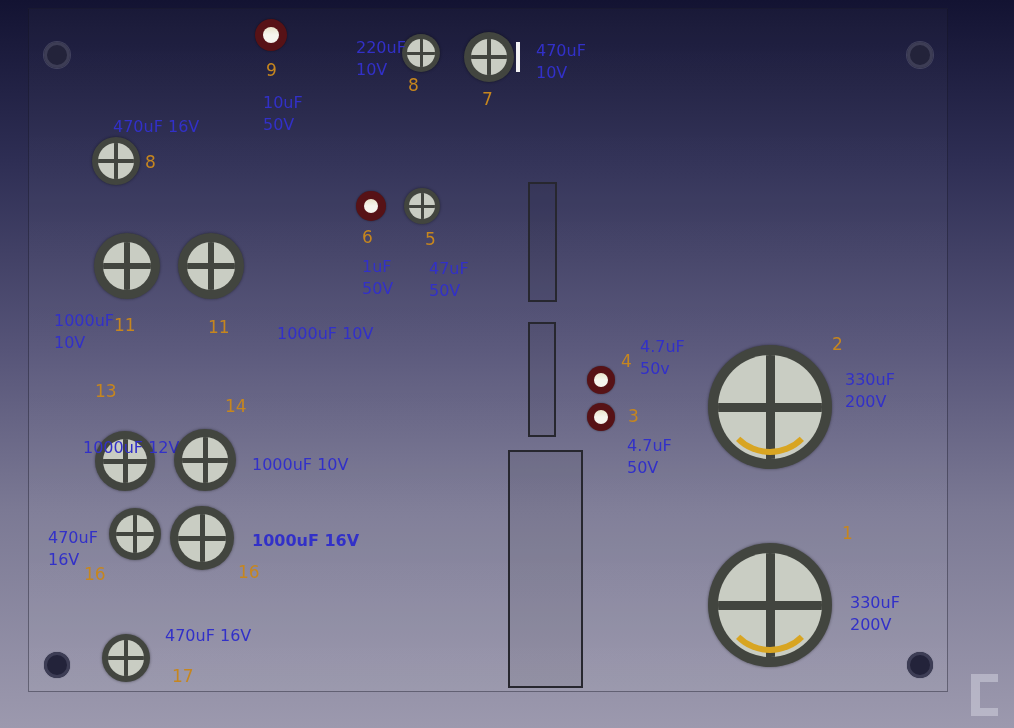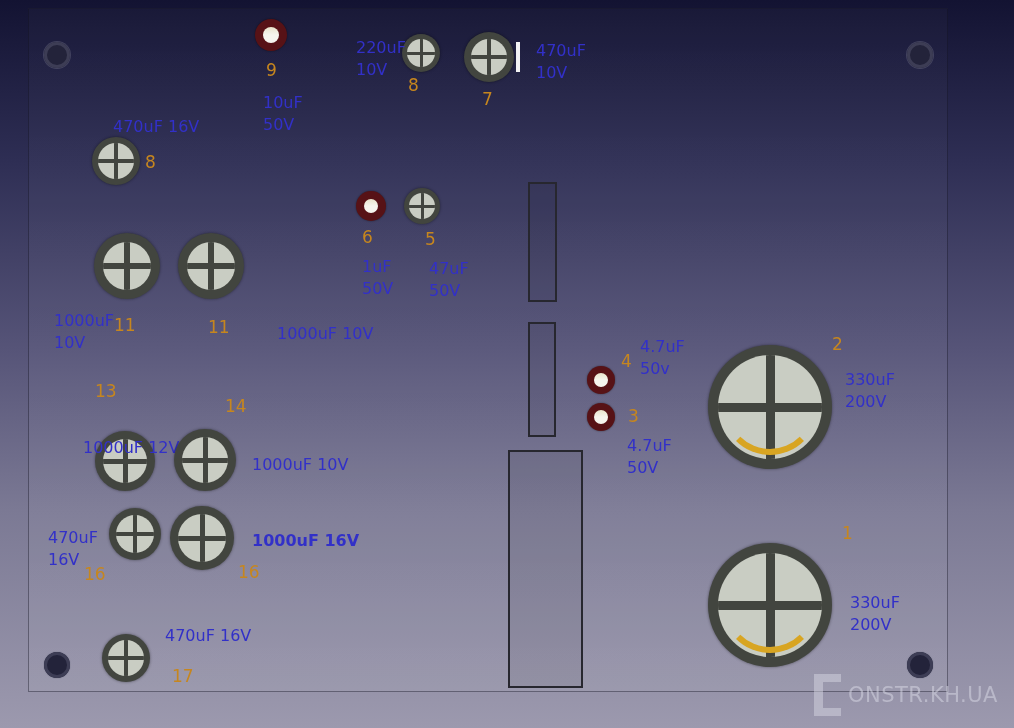--- a/index.html
+++ b/index.html
@@ -218,15 +218,14 @@
           <div class="bar" style="top: 0px; left: 16px; height: 36px; width: 4px;"></div>
         </div>
       </div>
       <div class="lbl" style="left: 165px; top: 625px;">
         <div>470uF 16V</div>
       </div>
       <div class="ref" style="left: 172px; top: 666px;">17</div>
     </div>
   <div id="watermark">
     <span class="wm-logo"></span>
-    <span class="wm-text">ONSTR.KH.UA</span>
   </div>
 </div>
 
 </body></html>

